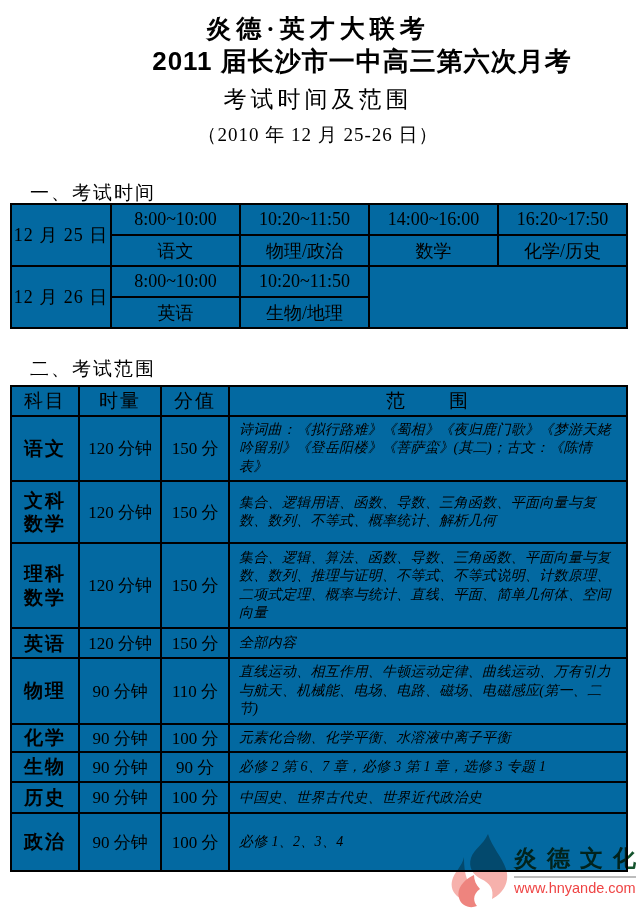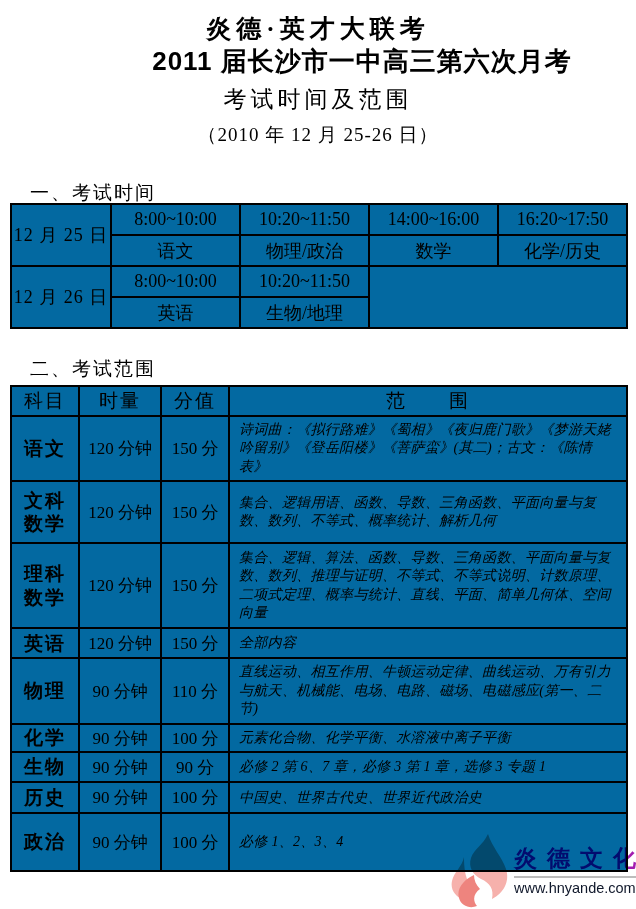--- a/index.html
+++ b/index.html
@@ -62,30 +62,30 @@
   
   .watermark {
     position:absolute; left:438px; top:831px; width:198px; height:78px;
     mix-blend-mode:multiply; pointer-events:none;
   }
   .watermark .flame { position:absolute; left:0; top:0; }
   .watermark .brand {
     position:absolute; left:76px; top:12px; width:122px;
     font-family:"Liberation Sans", sans-serif; font-weight:bold;
     font-size:23px; letter-spacing:10px; white-space:nowrap;
-    color:#a21caf;
+    color:#14532d;
   }
   .watermark .divider {
     position:absolute; left:76px; top:45px; width:122px; height:0;
     border-top:2px solid #bcbcbc;
   }
   .watermark .url {
     position:absolute; left:76px; top:49px; width:122px;
     font-family:"Liberation Sans", sans-serif; font-size:14.5px;
-    color:#0f172a; white-space:nowrap;
+    color:#ef4444; white-space:nowrap;
   }
 </style>
 </head>
 <body>
 
 <div class="page">
 
   <div class="brand-title">炎德·英才大联考</div>
   <div class="main-title">2011 届长沙市一中高三第六次月考</div>
   <div class="subtitle">考试时间及范围</div>

